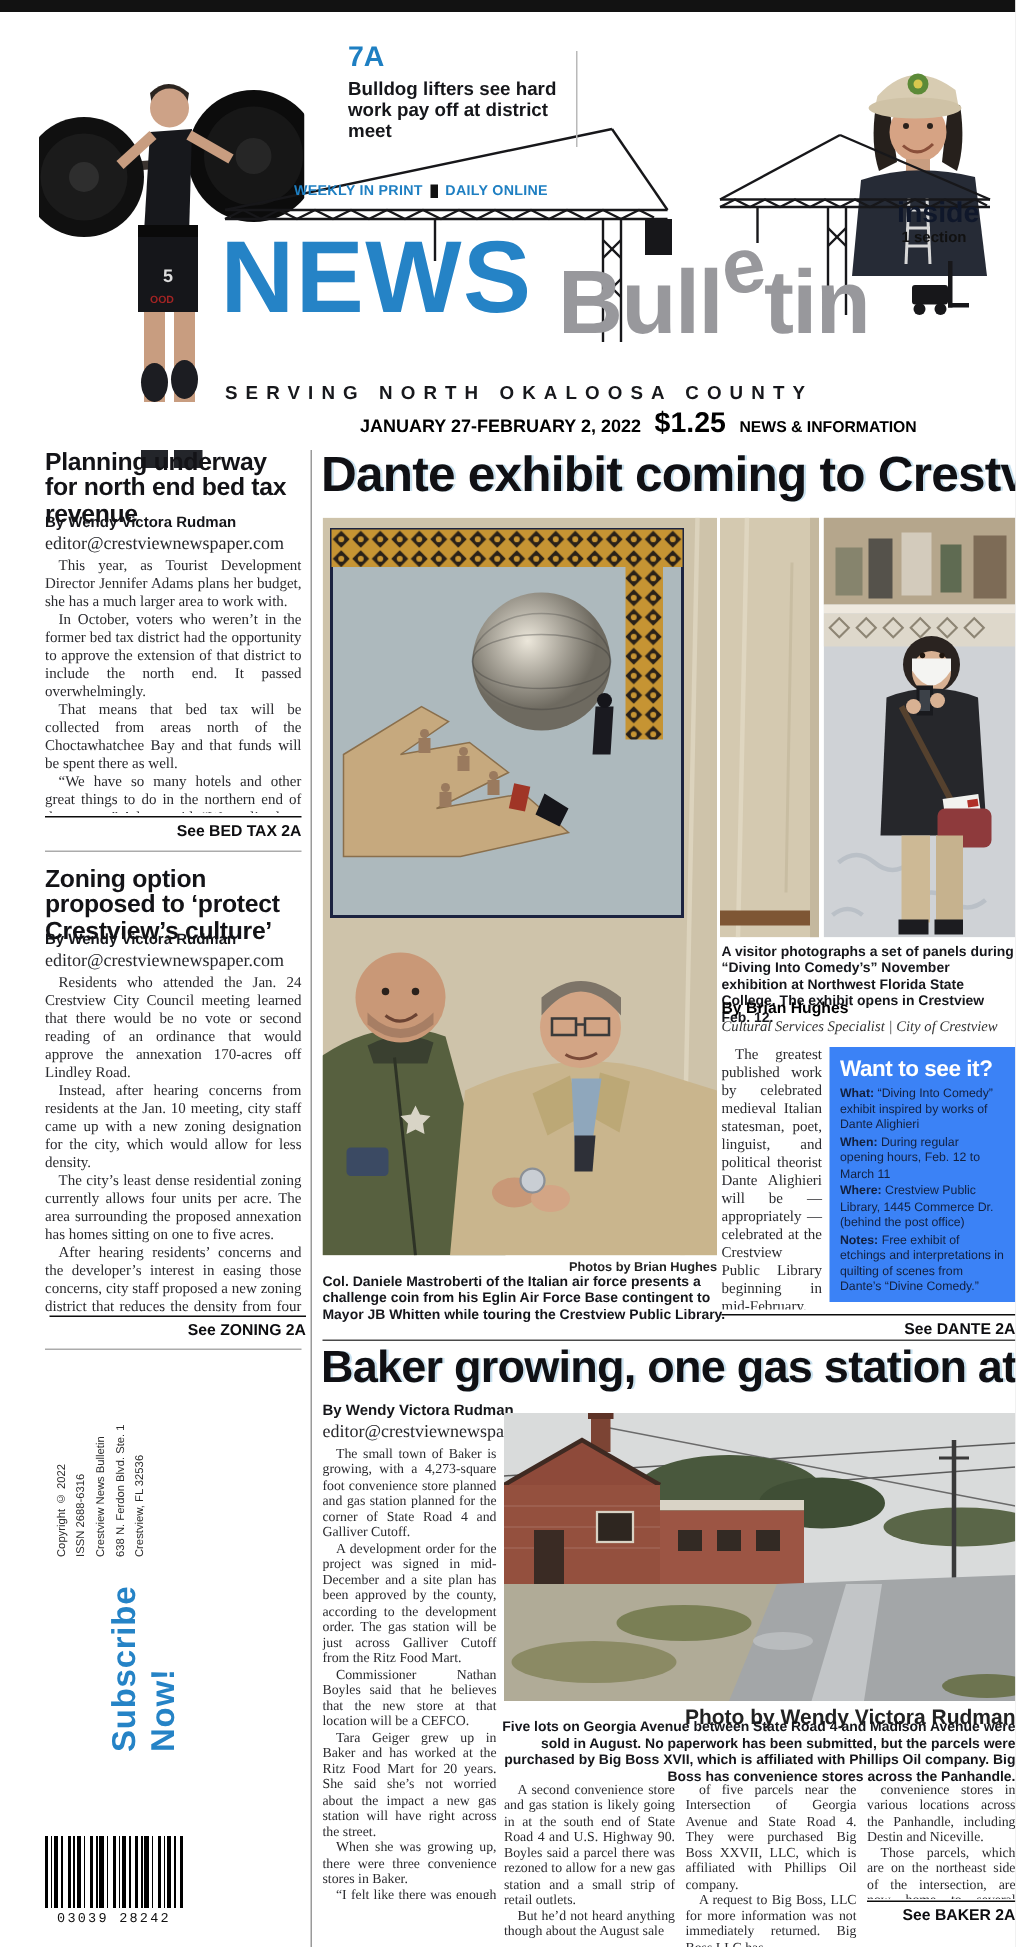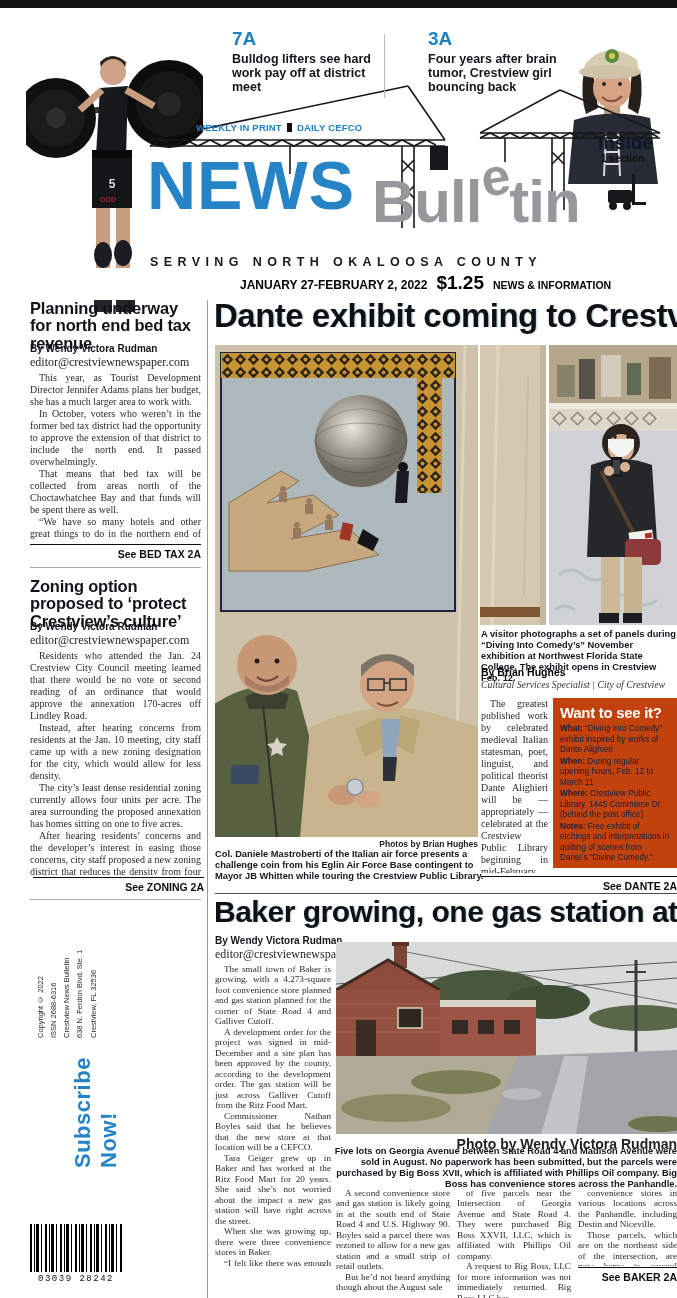--- a/index.html
+++ b/index.html
@@ -68,21 +68,21 @@
   .dante-hl{left:214px;top:299px;width:463px;font-size:33px;font-weight:700;letter-spacing:-.5px;
             color:#101014;white-space:nowrap;text-shadow:1.5px 0 0 rgba(60,150,200,.28);}
   .photo-main{left:215px;top:345px;width:263px;height:492px;}
   .photo-ext{left:480px;top:345px;width:66px;height:280px;}
   .photo-woman{left:549px;top:345px;width:128px;height:280px;}
   .d-cap{left:481px;top:629px;width:196px;font-size:9.3px;font-weight:700;line-height:1.18;color:#15161b;}
   .d-by{left:481px;top:666px;font-size:10.5px;font-weight:700;}
   .d-title{left:481px;top:679px;width:196px;font-family:"Liberation Serif",serif;font-style:italic;
            font-size:9.8px;color:#333;}
   .d-body{left:481px;top:698px;width:196px;height:175px;overflow:hidden;}
-  .want{float:right;width:124px;height:170px;background:#c2410c;margin:0 0 4px 5px;
+  .want{float:right;width:124px;height:170px;background:#3b82f6;margin:0 0 4px 5px;
         padding:6px 7px;box-sizing:border-box;}
   .want-title{color:#fff;font-weight:800;font-size:15px;letter-spacing:-.3px;margin-bottom:3px;}
   .want-item{font-size:8.2px;line-height:1.28;color:#12203f;margin-bottom:1px;}
   .want-item b{font-weight:700;}
   .d-jump{left:481px;top:876px;width:196px;}
   .d-credit{left:215px;top:839px;width:263px;text-align:right;font-size:8.5px;font-weight:700;color:#222;}
   .d-maincap{left:215px;top:849px;width:270px;font-size:9.3px;font-weight:700;line-height:1.18;color:#15161b;}
   .section-rule{left:215px;top:893px;width:462px;height:1px;background:#4a4a4a;}
   
   .b-hl{left:214px;top:896px;width:463px;font-size:30px;font-weight:700;letter-spacing:-.5px;
@@ -189,29 +189,25 @@
       <circle cx="473" cy="128" r="4"></circle>
         <circle cx="487" cy="128" r="4"></circle>
     </g>
   </svg>
 
   <div class="abs teaser t1">
     <div class="pg">7A</div>
     <div class="tx">Bulldog lifters see hard work pay off at district meet</div>
   </div>
   <div class="abs teaser-divider"></div>
-  <div class="abs teaser t2">
-    <div class="pg">3A</div>
-    <div class="tx">Four years after brain tumor, Crestview girl bouncing back</div>
-  </div>
 
   <div class="abs tagline">
     <span>WEEKLY IN PRINT</span>
     <span class="hook"></span>
-    <span>DAILY CEFCO</span>
+    <span>DAILY ONLINE</span>
   </div>
 
   <div class="abs m-news mast-z">NEWS</div>
   <div class="abs m-bull mast-z"><span>Bull</span><span class="m-e">e</span><span>tin</span></div>
   <div class="abs inside">inside</div>
   <div class="abs inside-sub">1 section</div>
   <div class="abs serving">SERVING NORTH OKALOOSA COUNTY</div>
   <div class="abs dateline">
     <span class="dl-date">JANUARY 27-FEBRUARY 2, 2022</span>
     <span class="dl-price">$1.25</span>

